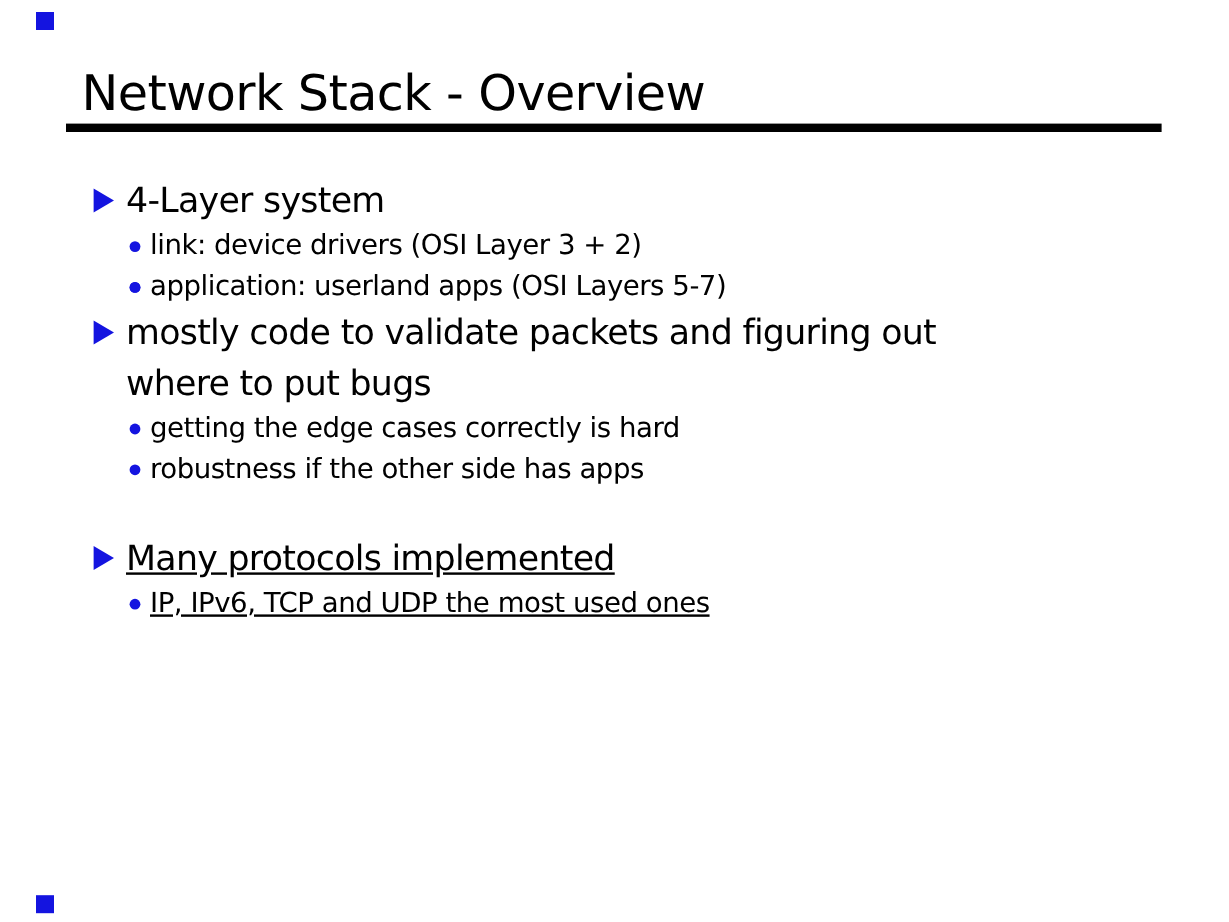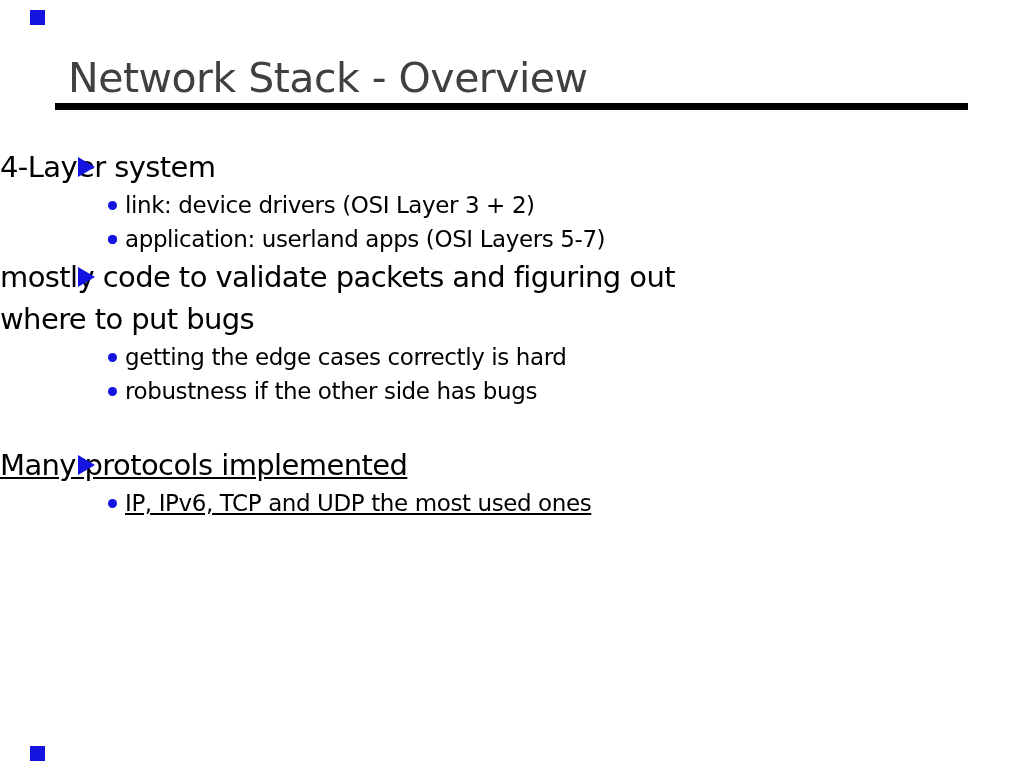--- a/index.html
+++ b/index.html
@@ -22,21 +22,21 @@
   }
   .corner-square.top  { left: 30px; top: 10px; }
   .corner-square.bottom { left: 30px; top: 746px; }
   .slide-title {
     position: absolute;
     left: 68px; top: 55px;
     font-size: 41px;
     line-height: 46px;
     letter-spacing: -0.5px;
     white-space: nowrap;
-    color: #404040;
+    color: #000000;
   }
   .title-rule {
     position: absolute;
     left: 55px; top: 103px;
     width: 913px; height: 7px;
     background: #000000;
   }
   .content {
     position: absolute;
     left: 0; top: 146px;
@@ -47,20 +47,21 @@
   .block.b3 { margin-top: 36px; text-decoration: underline; }
   .tri-bullet {
     position: absolute;
     left: 78px; top: 11px;
     width: 0; height: 0;
     border-top: 10px solid transparent;
     border-bottom: 10px solid transparent;
     border-left: 17px solid var(--accent, #1414e0);
   }
   .h1line {
+    padding-left: 105px;
     font-size: 29px;
     line-height: 42px;
     letter-spacing: -0.6px;
     white-space: nowrap;
   }
   .sub {
     position: relative;
     padding-left: 125px;
     font-size: 23px;
     line-height: 34px;
@@ -107,21 +108,21 @@
     <div class="block b2">
       <span class="tri-bullet"></span>
       <div class="h1line">mostly code to validate packets and figuring out</div>
       <div class="h1line">where to put bugs</div>
       <div class="sub">
         <span class="dot-bullet"></span>
         <span>getting the edge cases correctly is hard</span>
       </div>
       <div class="sub">
         <span class="dot-bullet"></span>
-        <span>robustness if the other side has bugs</span>
+        <span>robustness if the other side has apps</span>
       </div>
     </div>
 
     <div class="block b3">
       <span class="tri-bullet"></span>
       <div class="h1line">Many protocols implemented</div>
       <div class="sub">
         <span class="dot-bullet"></span>
         <span>IP, IPv6, TCP and UDP the most used ones</span>
       </div>

